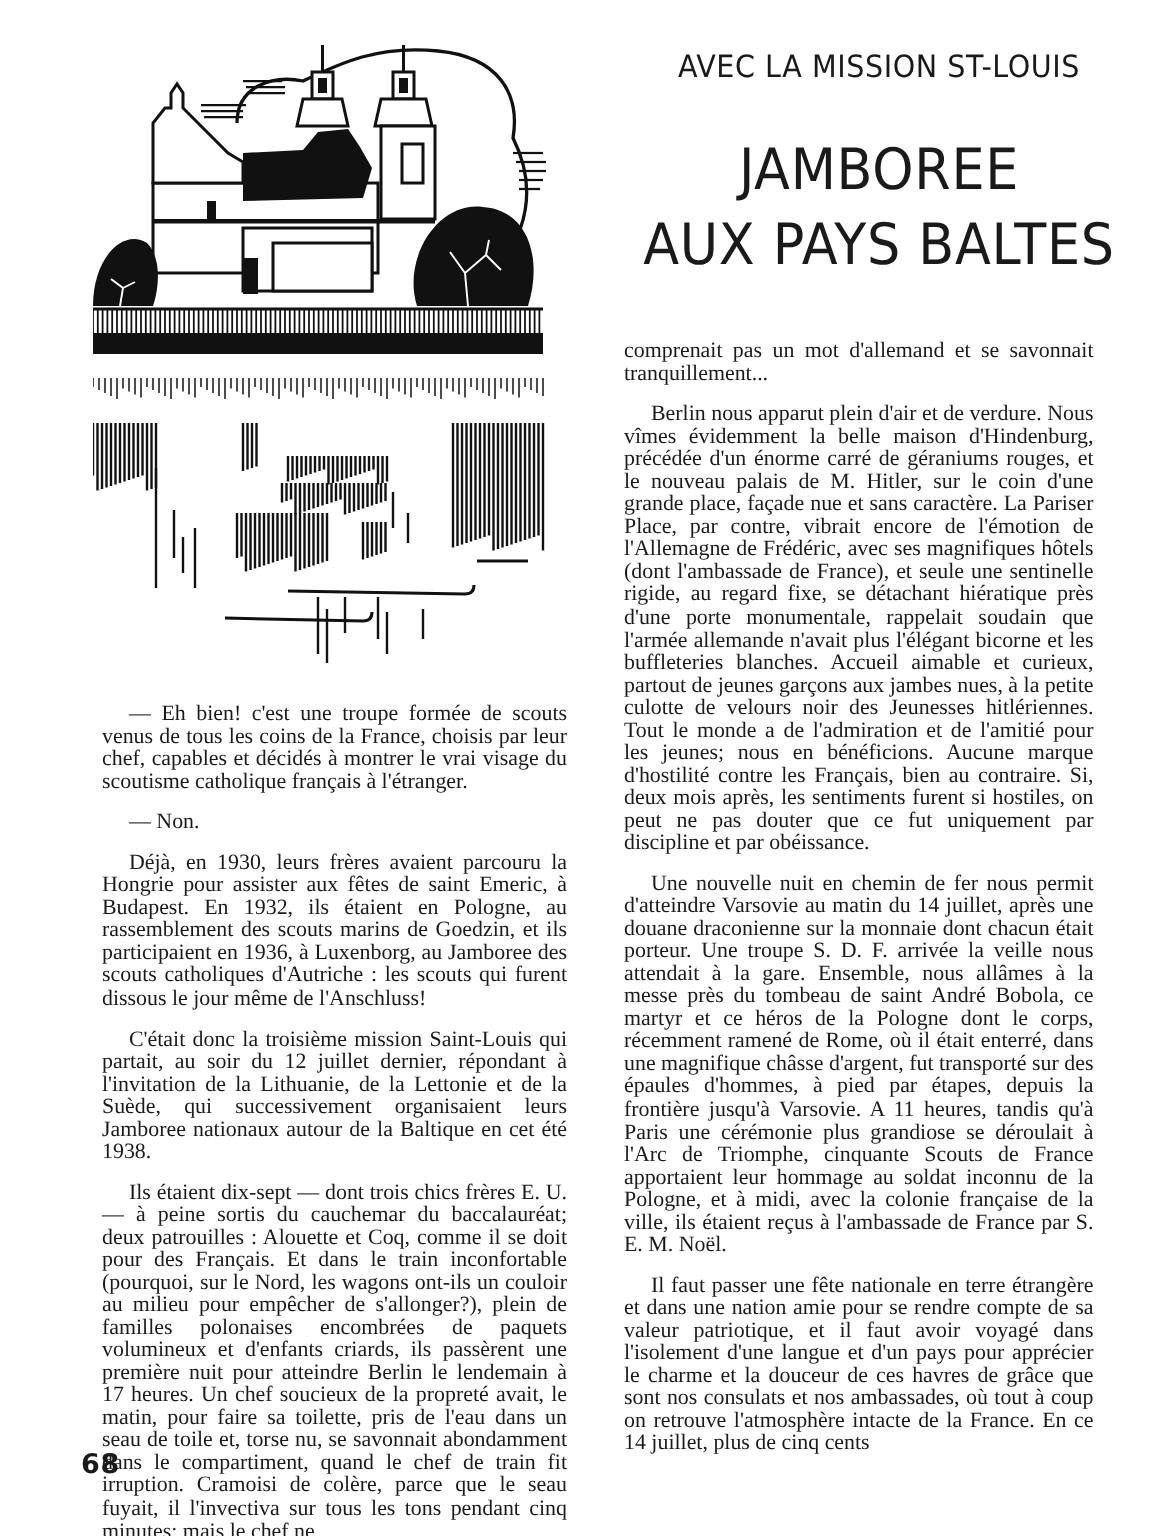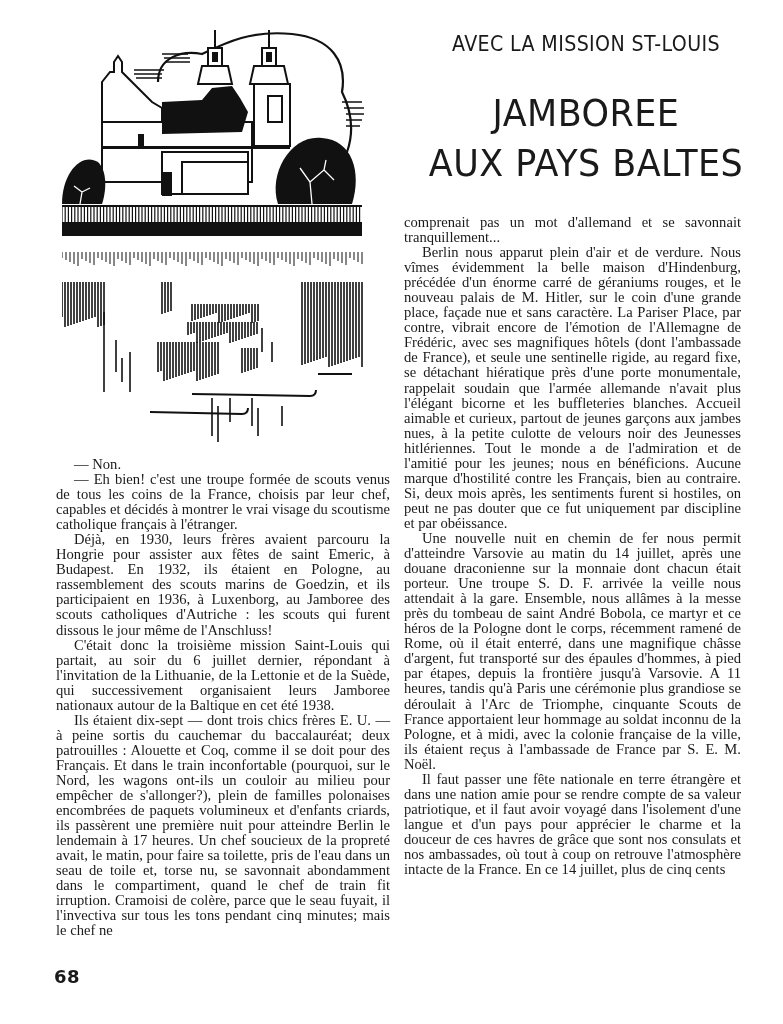--- a/index.html
+++ b/index.html
@@ -15,21 +15,21 @@
   }
   .headline {
     position: absolute; left: 398px; top: 88px; width: 376px; text-align: center;
     font-family: "DejaVu Sans", sans-serif; font-size: 38px; line-height: 50px; letter-spacing: 0.5px;
     transform: scaleX(0.92); transform-origin: center;
   }
   .col {
     position: absolute; font-size: 14.6px; line-height: 15.05px; text-align: justify;
     hyphens: manual;
   }
-  .col p { margin: 0; text-indent: 18px; }
+  .col p { margin: 12px; text-indent: 18px; }
   .col p.noindent { text-indent: 0; }
   .col-left { left: 56px; top: 457px; width: 334px; }
   .col-right { left: 404px; top: 215px; width: 337px; }
   .page-number {
     position: absolute; left: 54px; top: 966px;
     font-family: "DejaVu Sans", sans-serif; font-weight: bold; font-size: 18px; letter-spacing: 0.5px;
   }
 </style>
 </head>
 <body>
@@ -390,24 +390,24 @@
   </g>
 </svg>
 
 <div class="kicker">AVEC LA MISSION ST-LOUIS</div>
 <div class="headline">
   <div>JAMBOREE</div>
   <div>AUX PAYS BALTES</div>
 </div>
 
 <div class="col col-left">
+  <p>— Eh bien! c'est une troupe formée de scouts venus de tous les coins de la France, choisis par leur chef, capables et décidés à montrer le vrai visage du scoutisme catholique français à l'étranger.</p>
   <p>— Non.</p>
-  <p>— Eh bien! c'est une troupe formée de scouts venus de tous les coins de la France, choisis par leur chef, capables et décidés à montrer le vrai visage du scoutisme catholique français à l'étranger.</p>
   <p>Déjà, en 1930, leurs frères avaient parcouru la Hongrie pour assister aux fêtes de saint Emeric, à Budapest. En 1932, ils étaient en Pologne, au rassemblement des scouts marins de Goedzin, et ils participaient en 1936, à Luxenborg, au Jamboree des scouts catholiques d'Autriche : les scouts qui furent dissous le jour même de l'Anschluss!</p>
-  <p>C'était donc la troisième mission Saint-Louis qui partait, au soir du 6 juillet dernier, répondant à l'invitation de la Lithuanie, de la Lettonie et de la Suède, qui successivement organisaient leurs Jamboree nationaux autour de la Baltique en cet été 1938.</p>
+  <p>C'était donc la troisième mission Saint-Louis qui partait, au soir du 12 juillet dernier, répondant à l'invitation de la Lithuanie, de la Lettonie et de la Suède, qui successivement organisaient leurs Jamboree nationaux autour de la Baltique en cet été 1938.</p>
   <p>Ils étaient dix-sept — dont trois chics frères E. U. — à peine sortis du cauchemar du baccalauréat; deux patrouilles : Alouette et Coq, comme il se doit pour des Français. Et dans le train inconfortable (pourquoi, sur le Nord, les wagons ont-ils un couloir au milieu pour empêcher de s'allonger?), plein de familles polonaises encombrées de paquets volumineux et d'enfants criards, ils passèrent une première nuit pour atteindre Berlin le lendemain à 17 heures. Un chef soucieux de la propreté avait, le matin, pour faire sa toilette, pris de l'eau dans un seau de toile et, torse nu, se savonnait abondamment dans le compartiment, quand le chef de train fit irruption. Cramoisi de colère, parce que le seau fuyait, il l'invectiva sur tous les tons pendant cinq minutes; mais le chef ne</p>
 </div>
 
 <div class="col col-right">
   <p class="noindent">comprenait pas un mot d'allemand et se savonnait tranquillement...</p>
   <p>Berlin nous apparut plein d'air et de verdure. Nous vîmes évidemment la belle maison d'Hindenburg, précédée d'un énorme carré de géraniums rouges, et le nouveau palais de M. Hitler, sur le coin d'une grande place, façade nue et sans caractère. La Pariser Place, par contre, vibrait encore de l'émotion de l'Allemagne de Frédéric, avec ses magnifiques hôtels (dont l'ambassade de France), et seule une sentinelle rigide, au regard fixe, se détachant hiératique près d'une porte monumentale, rappelait soudain que l'armée allemande n'avait plus l'élégant bicorne et les buffleteries blanches. Accueil aimable et curieux, partout de jeunes garçons aux jambes nues, à la petite culotte de velours noir des Jeunesses hitlériennes. Tout le monde a de l'admiration et de l'amitié pour les jeunes; nous en bénéficions. Aucune marque d'hostilité contre les Français, bien au contraire. Si, deux mois après, les sentiments furent si hostiles, on peut ne pas douter que ce fut uniquement par discipline et par obéissance.</p>
   <p>Une nouvelle nuit en chemin de fer nous permit d'atteindre Varsovie au matin du 14 juillet, après une douane draconienne sur la monnaie dont chacun était porteur. Une troupe S. D. F. arrivée la veille nous attendait à la gare. Ensemble, nous allâmes à la messe près du tombeau de saint André Bobola, ce martyr et ce héros de la Pologne dont le corps, récemment ramené de Rome, où il était enterré, dans une magnifique châsse d'argent, fut transporté sur des épaules d'hommes, à pied par étapes, depuis la frontière jusqu'à Varsovie. A 11 heures, tandis qu'à Paris une cérémonie plus grandiose se déroulait à l'Arc de Triomphe, cinquante Scouts de France apportaient leur hommage au soldat inconnu de la Pologne, et à midi, avec la colonie française de la ville, ils étaient reçus à l'ambassade de France par S. E. M. Noël.</p>
   <p>Il faut passer une fête nationale en terre étrangère et dans une nation amie pour se rendre compte de sa valeur patriotique, et il faut avoir voyagé dans l'isolement d'une langue et d'un pays pour apprécier le charme et la douceur de ces havres de grâce que sont nos consulats et nos ambassades, où tout à coup on retrouve l'atmosphère intacte de la France. En ce 14 juillet, plus de cinq cents</p>
 </div>
 

